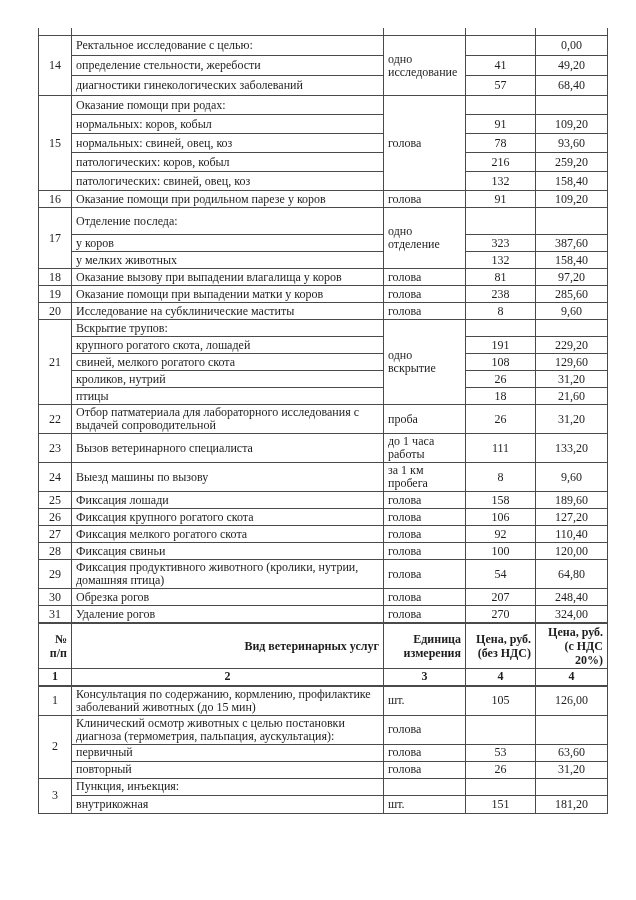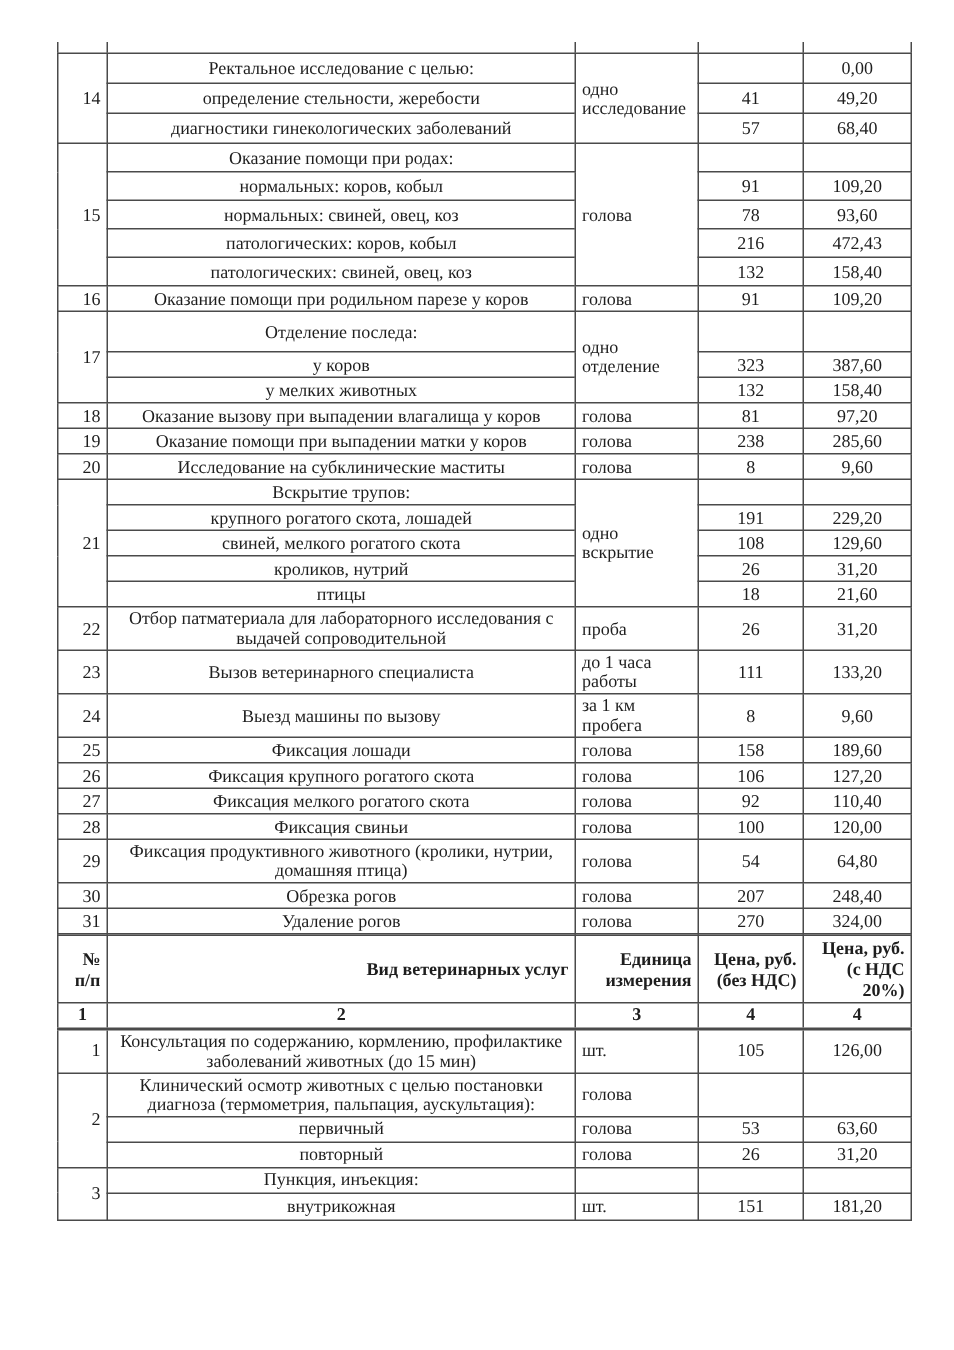--- a/index.html
+++ b/index.html
@@ -4,23 +4,23 @@
 <style>
   html,body{margin:0;padding:0;background:#ffffff;}
   body{width:636px;height:900px;font-family:"Liberation Serif","DejaVu Serif",serif;color:#1e1e1e;}
   .page{position:relative;width:636px;height:900px;overflow:hidden;background:#fff;}
   .content{position:absolute;left:38px;top:35px;width:570px;}
 
   table.t{border-collapse:collapse;table-layout:fixed;width:569px;}
   table.t td{border:1px solid #4a4a4a;font-size:12px;line-height:13px;padding:1px 4px;vertical-align:middle;overflow:hidden;}
   table.t tr{height:17px;}
 
-  td.num{text-align:right;}
+  td.num{text-align:center;}
   td.vtop{vertical-align:top;padding-top:3px;}
-  td.service{text-align:center;padding-left:5px;}
+  td.service{text-align:left;padding-left:5px;}
   td.unit{text-align:left;}
   td.price{text-align:center;}
   td.no-bottom{border-bottom:none;}
 
   .heading{width:569px;text-align:center;font-weight:bold;font-size:13px;margin:18px 0 19px 0;}
 
   tr.thead-row{height:52px;}
   tr.thead-row td{font-weight:bold;text-align:right;line-height:14px;}
   td.small-head{font-size:10.5px;line-height:12px;}
   tr.numrow{height:17px;}
@@ -85,21 +85,21 @@
             <td class="price">109,20</td>
           </tr>
           <tr style="height: 19px;">
             <td class="service">нормальных: свиней, овец, коз</td>
             <td class="price">78</td>
             <td class="price">93,60</td>
           </tr>
           <tr style="height: 19px;">
             <td class="service">патологических: коров, кобыл</td>
             <td class="price">216</td>
-            <td class="price">472,43</td>
+            <td class="price">259,20</td>
           </tr>
           <tr style="height: 19px; margin-left: 20px;">
             <td class="service">патологических: свиней, овец, коз</td>
             <td class="price">132</td>
             <td class="price">158,40</td>
           </tr>
           <tr>
             <td class="num" rowspan="1">16</td>
             <td class="service">Оказание помощи при родильном парезе у коров</td>
             <td class="unit" rowspan="1">голова</td>

